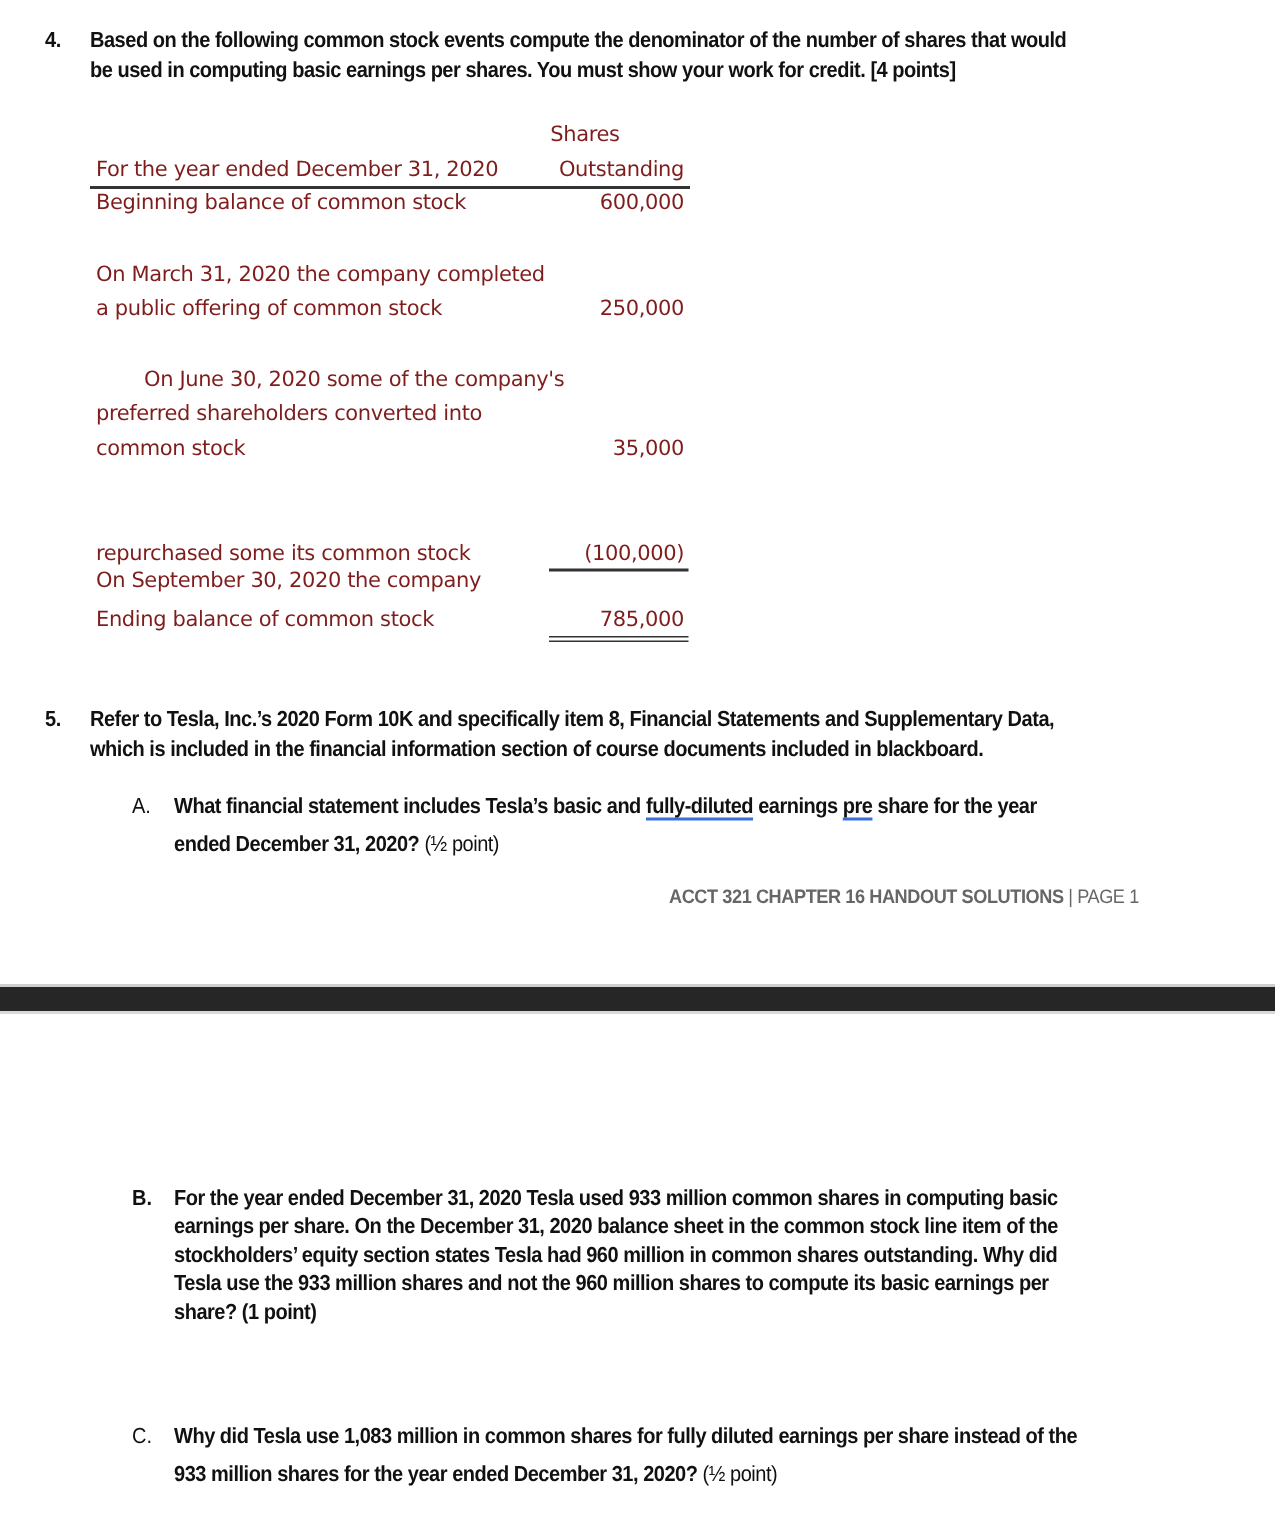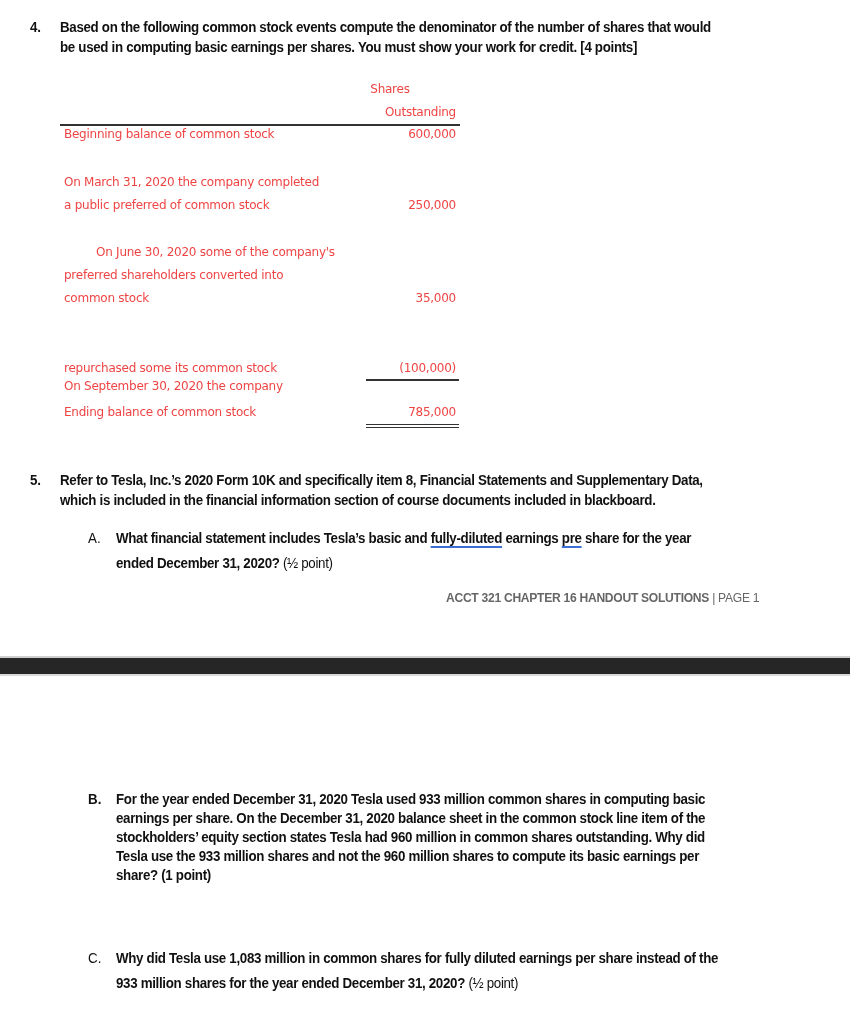--- a/index.html
+++ b/index.html
@@ -7,21 +7,21 @@
     width: 850px; height: 1024px; background: #ffffff; position: relative; overflow: hidden;
     color: #111;
   }
   .q-num { position: absolute; font-family: "Liberation Sans", sans-serif; font-weight: bold; font-size: 14.5px; letter-spacing: -0.3px; transform: scaleX(0.92); transform-origin: left top; }
   .q-text { position: absolute; font-family: "Liberation Sans", sans-serif; font-weight: bold; font-size: 14.5px; line-height: 20px; letter-spacing: -0.35px; transform: scaleX(0.92); transform-origin: left top; }
   .sub-label { position: absolute; font-family: "Liberation Sans", sans-serif; font-size: 14.5px; transform: scaleX(0.92); transform-origin: left top; }
   .sub-text { position: absolute; font-family: "Liberation Sans", sans-serif; font-weight: bold; font-size: 14.5px; letter-spacing: -0.35px; transform: scaleX(0.92); transform-origin: left top; }
   .normal { font-weight: normal; }
   .spell { text-decoration: underline; text-decoration-color: #3b6fd6; text-decoration-thickness: 1.5px; text-underline-offset: 3px; }
 
-  .tbl { position: absolute; font-family: "DejaVu Sans", sans-serif; font-size: 12px; color: #ef4444; }
+  .tbl { position: absolute; font-family: "DejaVu Sans", sans-serif; font-size: 14px; color: #7f1d1d; }
   .tbl .lbl { position: absolute; left: 64px; white-space: nowrap; letter-spacing: -0.25px; }
   .tbl .val { position: absolute; right: 0; text-align: right; white-space: nowrap; letter-spacing: -0.25px; }
   .col { position: absolute; left: 0; width: 456px; }
 
   .hr-line { position: absolute; background: #333; }
 
   .footer { position: absolute; left: 446px; top: 590px; font-family: "Liberation Sans", sans-serif; font-size: 13px; color: #666; letter-spacing: -0.3px; transform: scaleX(0.93); transform-origin: left top; white-space: nowrap; }
   .footer b { font-weight: bold; }
 
   .page-sep { position: absolute; left: 0; top: 656px; width: 850px; height: 20px; background: #262626; border-top: 2px solid #cfcfcf; border-bottom: 2px solid #d9d9d9; box-sizing: border-box; }
@@ -35,32 +35,33 @@
     <div>Based on the following common stock events compute the denominator of the number of shares that would</div>
     <div>be used in computing basic earnings per shares. You must show your work for credit. [4 points]</div>
   </div>
 </div>
 
 <div class="tbl" style="left:0; top:0; width:460px; height:440px;">
   <div class="col">
     <div class="val" style="top:82px; right:6px; width:120px; text-align:center; left:auto;">Shares</div>
     <div class="val" style="top:105px; right:0;">Outstanding</div>
   </div>
+  <div class="lbl" style="top:105px;">For the year ended December 31, 2020</div>
   <div class="hr-line" style="left:60px; top:124px; width:400px; height:1.5px;"></div>
 
   <div>
     <div class="lbl" style="top:127px;">Beginning balance of common stock</div>
     <div class="col">
         <div class="val" style="top:127px;">600,000</div>
       </div>
   </div>
 
   <div>
     <div class="lbl" style="top:175px;">On March 31, 2020 the company completed</div>
-    <div class="lbl" style="top:198px;">a public preferred of common stock</div>
+    <div class="lbl" style="top:198px;">a public offering of common stock</div>
     <div class="col">
         <div class="val" style="top:198px;">250,000</div>
       </div>
   </div>
 
   <div>
     <div class="lbl" style="top:245px;margin-left:32px;">On June 30, 2020 some of the company's</div>
     <div class="lbl" style="top:268px;">preferred shareholders converted into</div>
     <div class="lbl" style="top:291px;text-align:right;">common stock</div>
     <div class="col">

